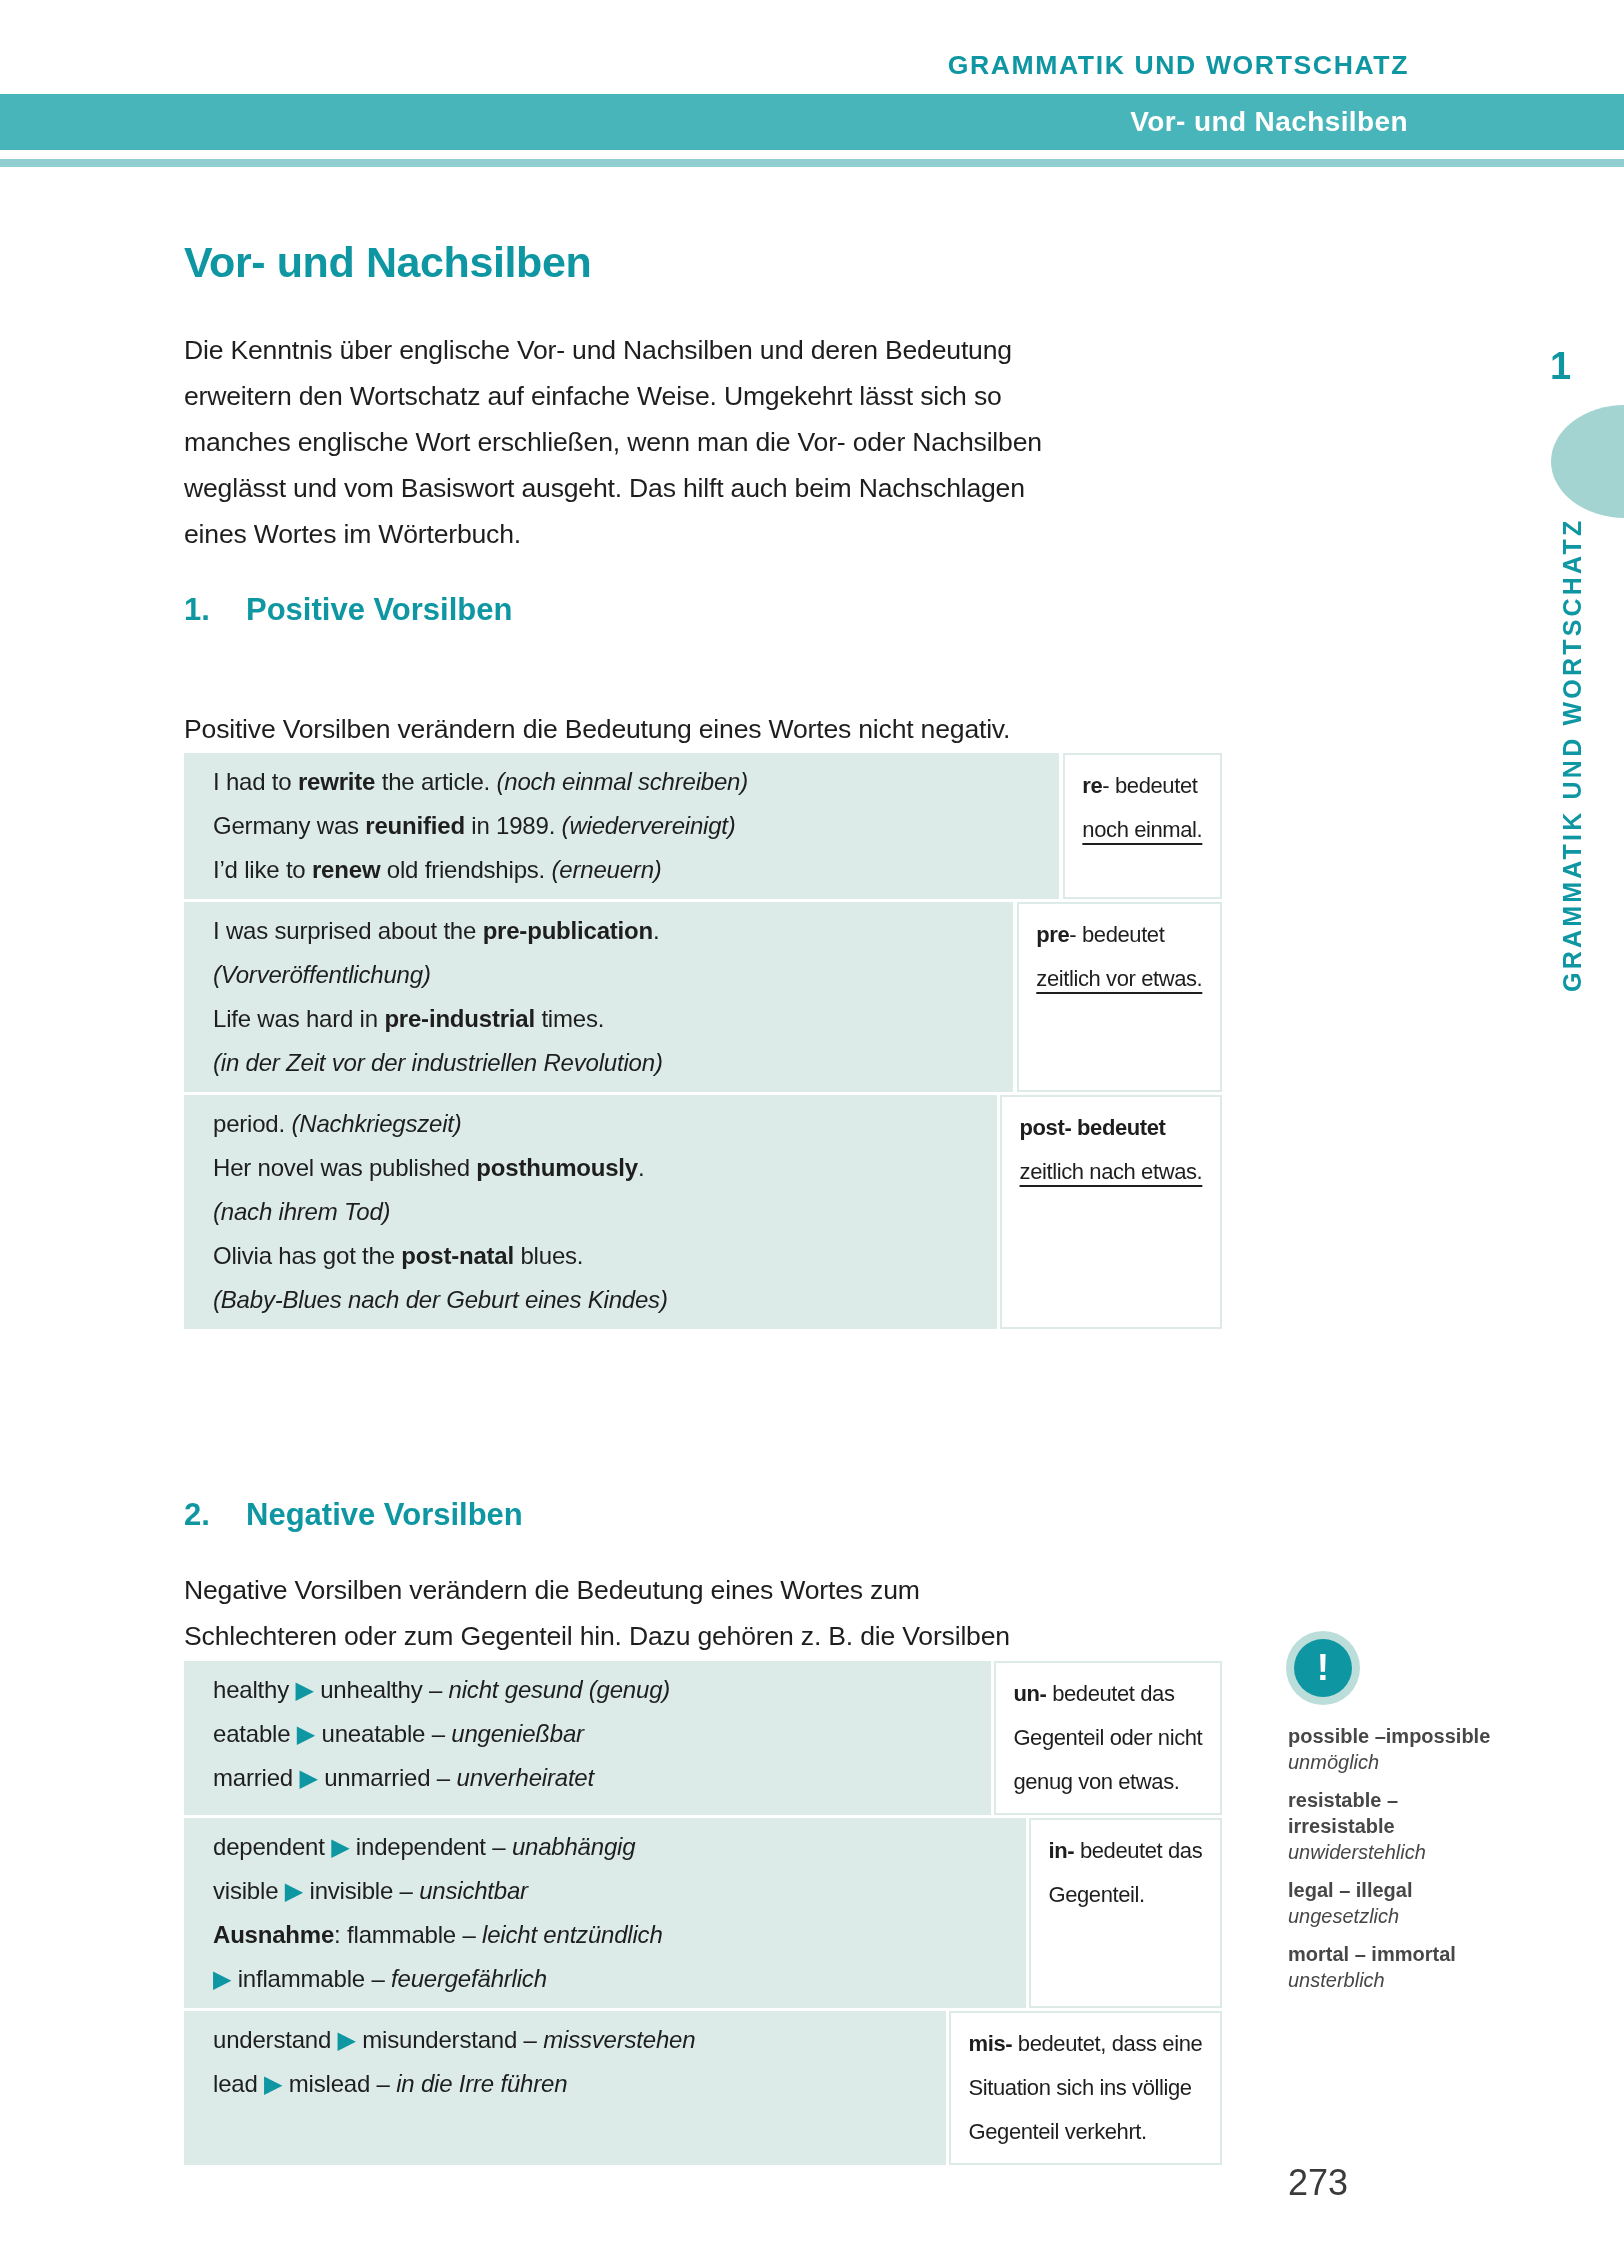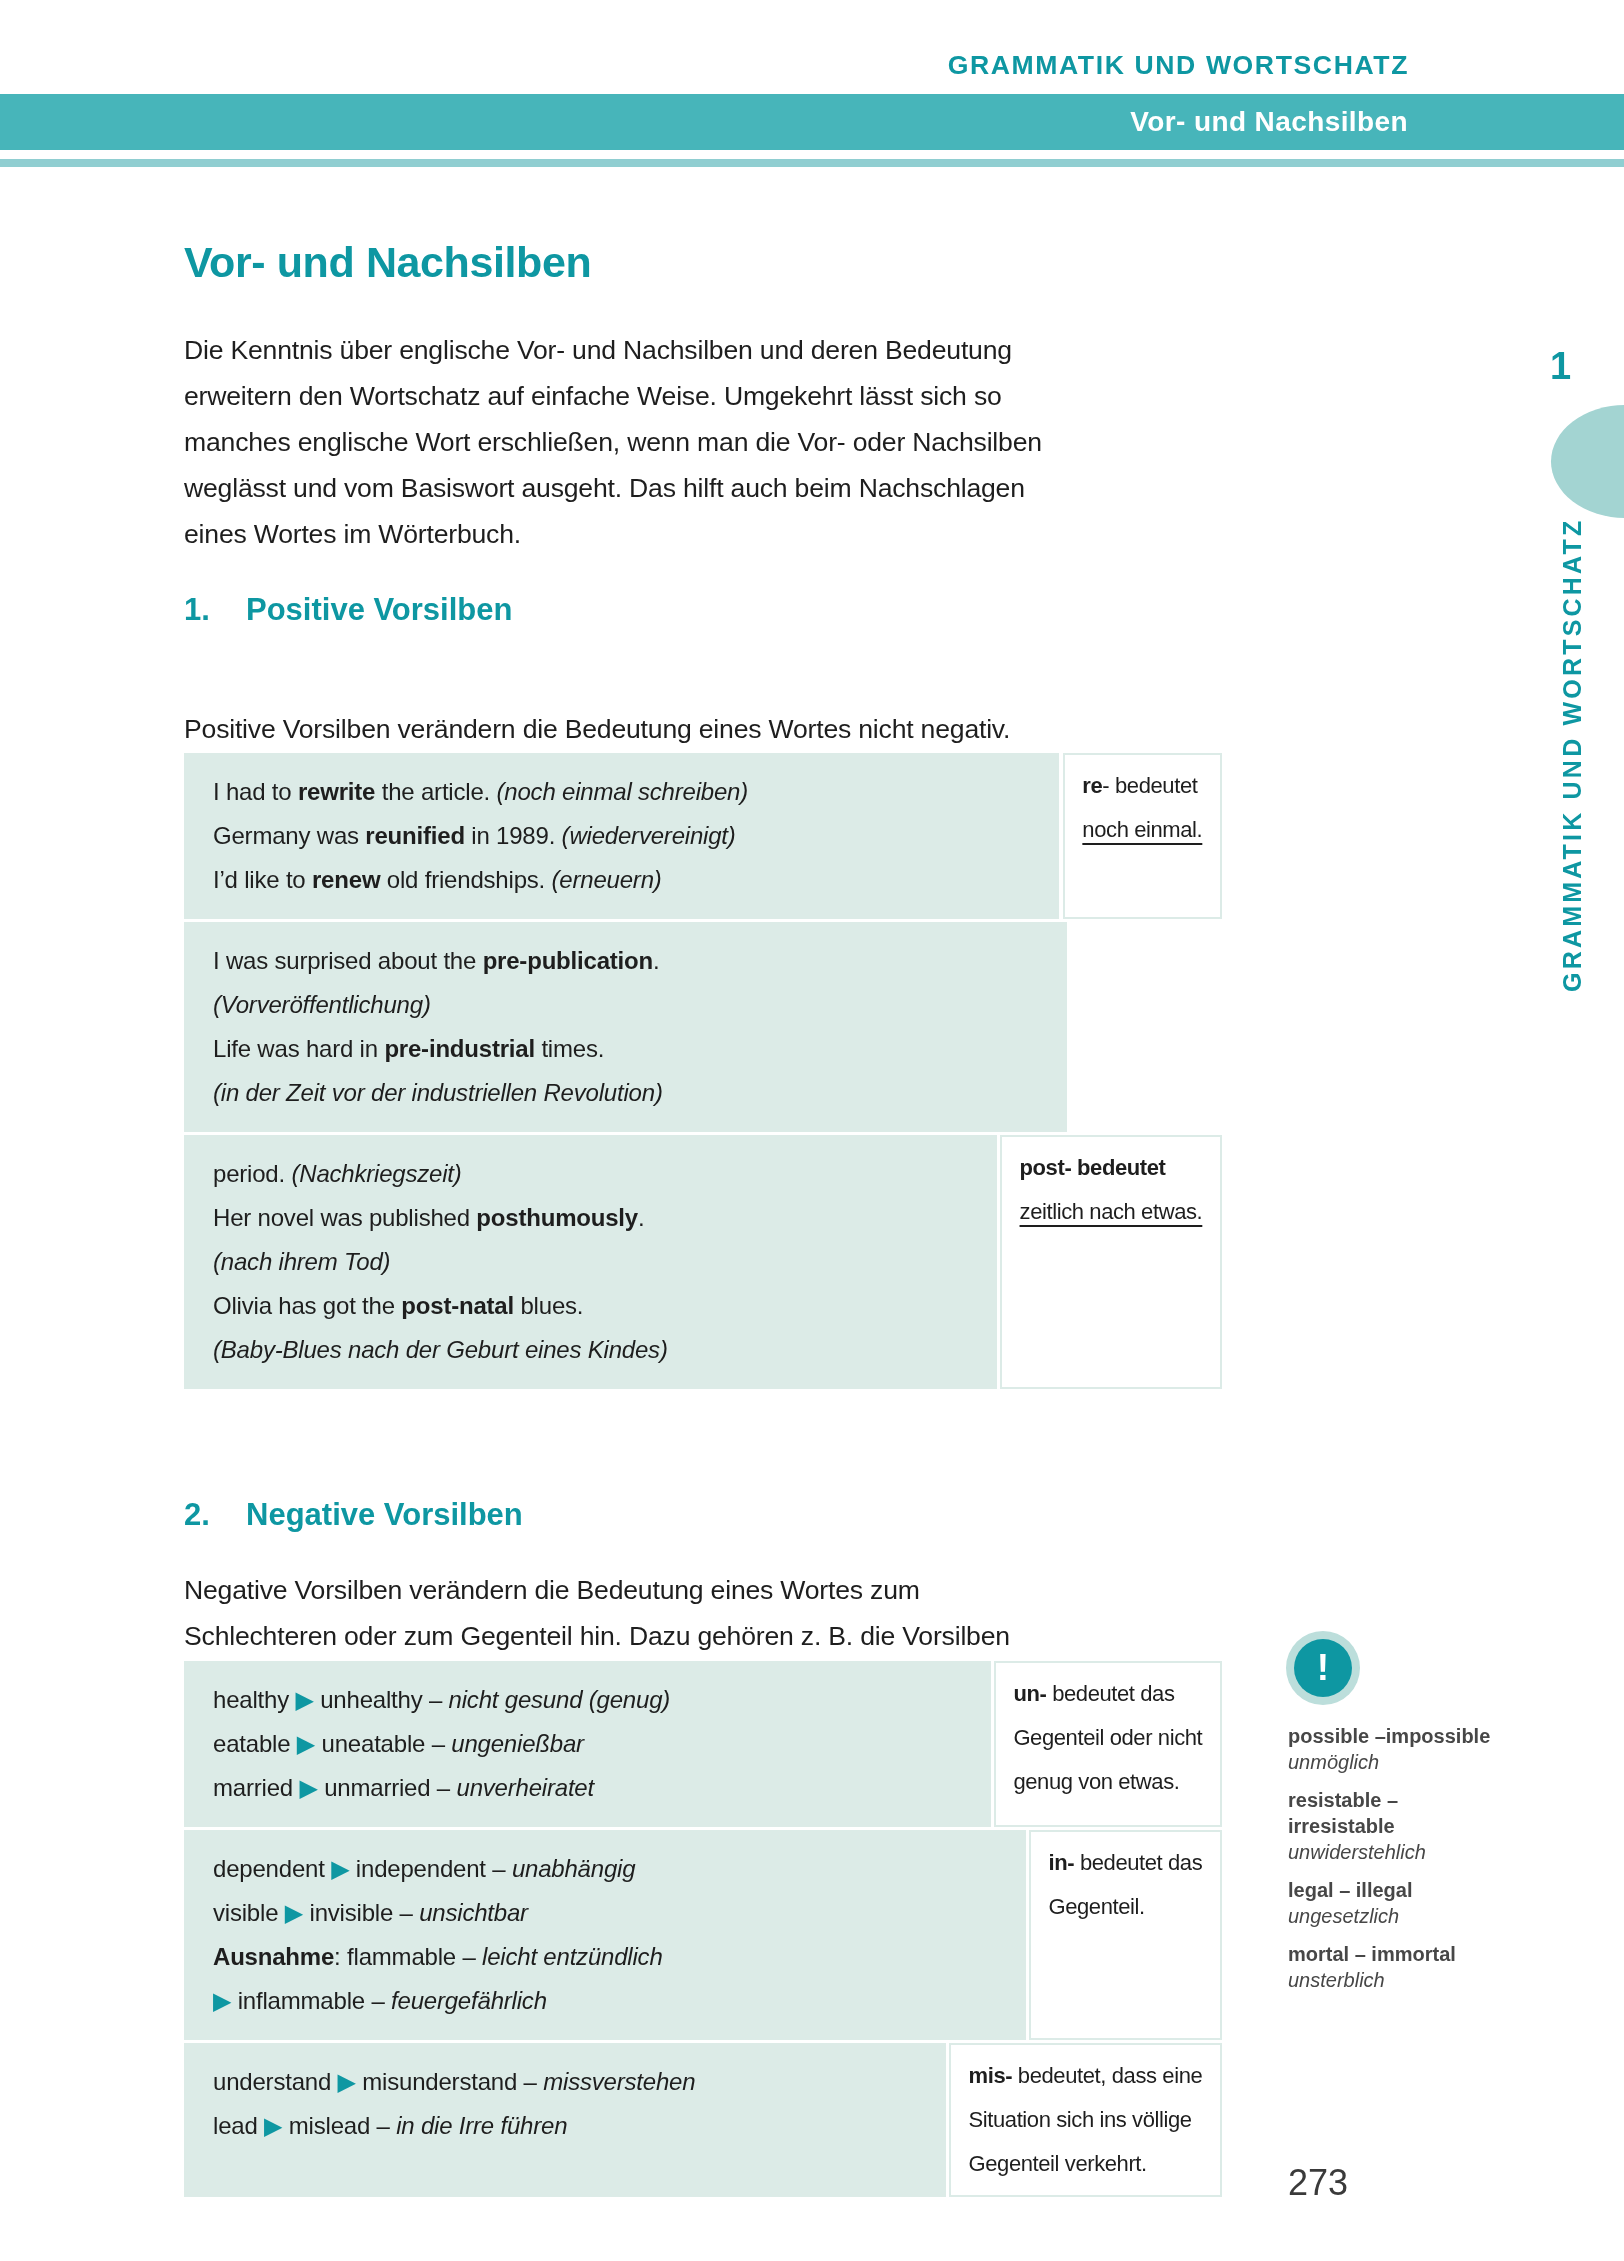--- a/index.html
+++ b/index.html
@@ -24,21 +24,21 @@
     font-size:31px;font-weight:700;}
   .sec-head .sec-num{width:62px;}
   #sec1-head{top:592px;} #sec2-head{top:1497px;}
   .lead{position:absolute;left:184px;width:1048px;font-size:26.6px;line-height:46px;letter-spacing:-0.2px;}
   #sec1-lead{top:662px;margin-top:44px;} #sec2-lead{top:1567px;}
   .tline{white-space:nowrap;}
   
   .xtable{position:absolute;left:184px;width:1038px;display:flex;flex-direction:column;gap:3.2px;}
   #table1{top:753px;} #table2{top:1661px;}
   .trow{display:flex;gap:3.2px;align-items:stretch;}
-  .cellL{width:883px;box-sizing:border-box;background:var(--table-bg);padding:17px 29px;}
+  .cellL{width:883px;box-sizing:border-box;background:var(--table-bg);padding:7px 29px;}
   .cellR{flex:1;box-sizing:border-box;background:#fff;border:2.4px solid var(--table-bg);padding:8.9px 17.7px;}
   .cellL .tline{font-size:24px;line-height:44px;letter-spacing:-0.2px;}
   .cellR .tline{font-size:22px;line-height:44px;letter-spacing:-0.4px;}
   
   .badge{position:absolute;left:1286px;top:1631px;width:74px;height:74px;border-radius:50%;
     background:var(--badge-ring);}
   .badge-inner{position:absolute;left:8px;top:8px;width:58px;height:58px;border-radius:50%;
     background:var(--teal-dark);color:#fff;font-weight:700;font-size:37px;
     text-align:center;line-height:58px;}
   .margin-pairs{position:absolute;left:1288px;top:1723px;width:233px;}
@@ -95,20 +95,24 @@
           <div class="tline"><span class="u">noch einmal.</span></div>
         </div>
       </div>
       <div class="trow">
         <div class="cellL">
           <div class="tline"><span>I was surprised about the </span><span class="b">pre-publication</span><span>.</span></div>
           <div class="tline"><span class="i">(Vorveröffentlichung)</span></div>
           <div class="tline"><span>Life was hard in </span><span class="b">pre-industrial</span><span> times.</span></div>
           <div class="tline"><span class="i">(in der Zeit vor der industriellen Revolution)</span></div>
         </div>
+        <div class="cellR">
+          <div class="tline"><span class="b">pre</span><span>- bedeutet</span></div>
+          <div class="tline"><span class="u">zeitlich vor etwas.</span></div>
+        </div>
       </div>
       <div class="trow">
         <div class="cellL">
           <div class="tline"><span>period. </span><span class="i">(Nachkriegszeit)</span></div>
           <div class="tline"><span>Her novel was published </span><span class="b">posthumously</span><span>.</span></div>
           <div class="tline"><span class="i">(nach ihrem Tod)</span></div>
           <div class="tline"><span>Olivia has got the </span><span class="b">post-natal</span><span> blues.</span></div>
           <div class="tline"><span class="i">(Baby-Blues nach der Geburt eines Kindes)</span></div>
         </div>
         <div class="cellR">

